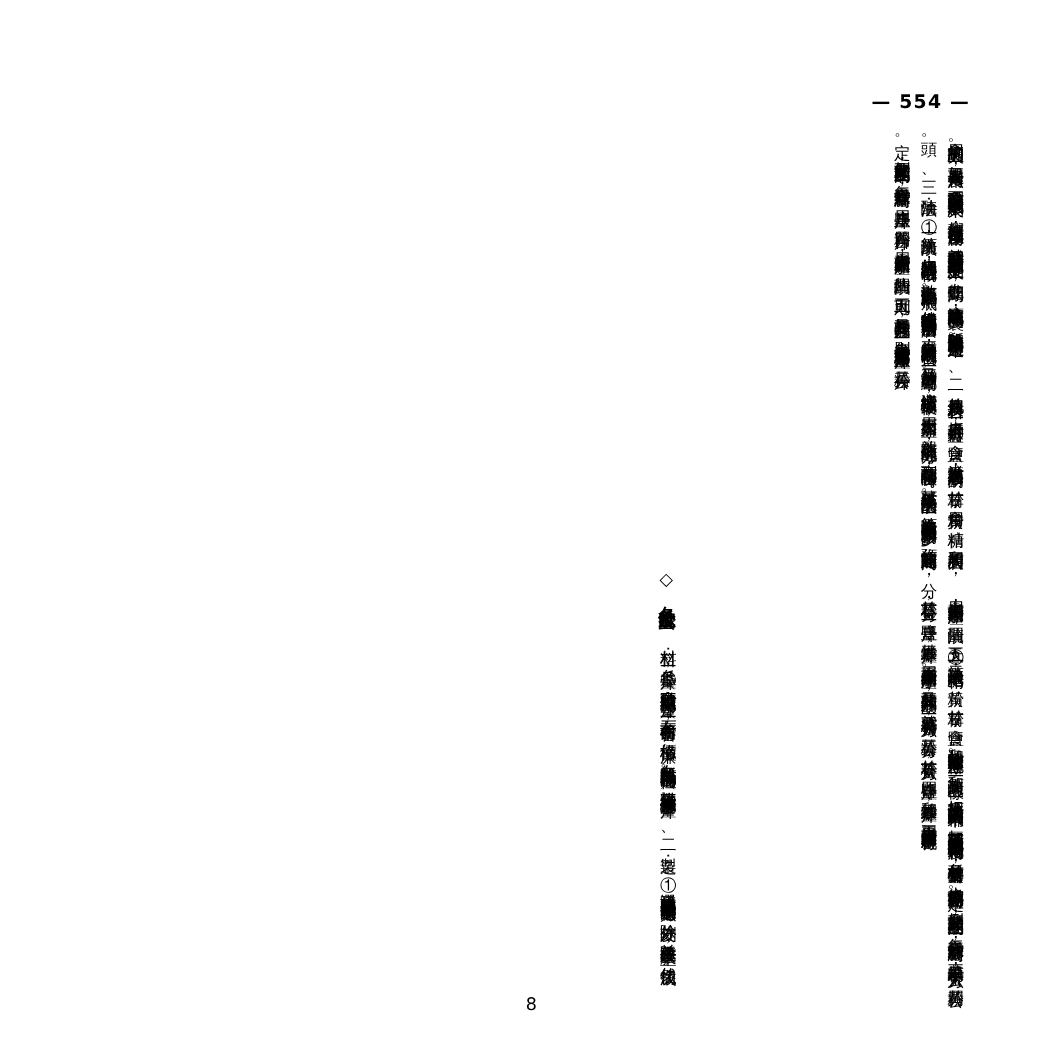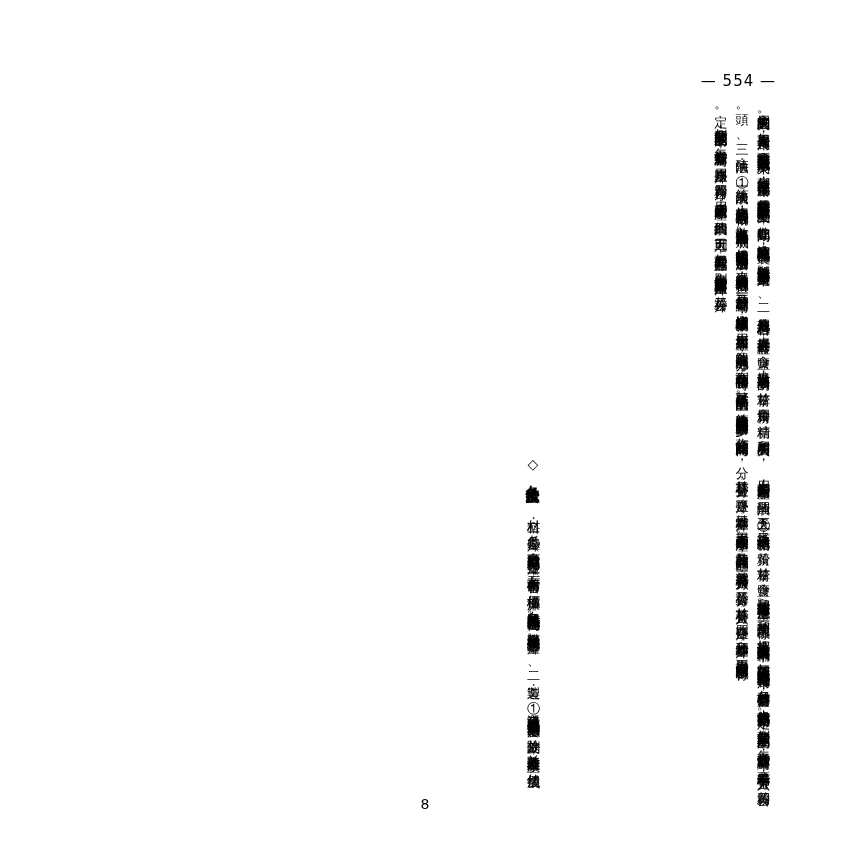--- a/index.html
+++ b/index.html
@@ -19,21 +19,21 @@
     width: 850px;
     height: 850px;
     box-sizing: border-box;
   }
   
   .page-head {
     position: absolute;
     top: 72px;
     right: 74px;
     font-size: 15px;
-    font-weight: normal;
+    font-weight: bold;
     letter-spacing: 1px;
     font-family: "DejaVu Sans", "Liberation Sans", sans-serif;
   }
   
   .page-foot {
     position: absolute;
     bottom: 38px;
     left: 0;
     width: 850px;
     text-align: center;

